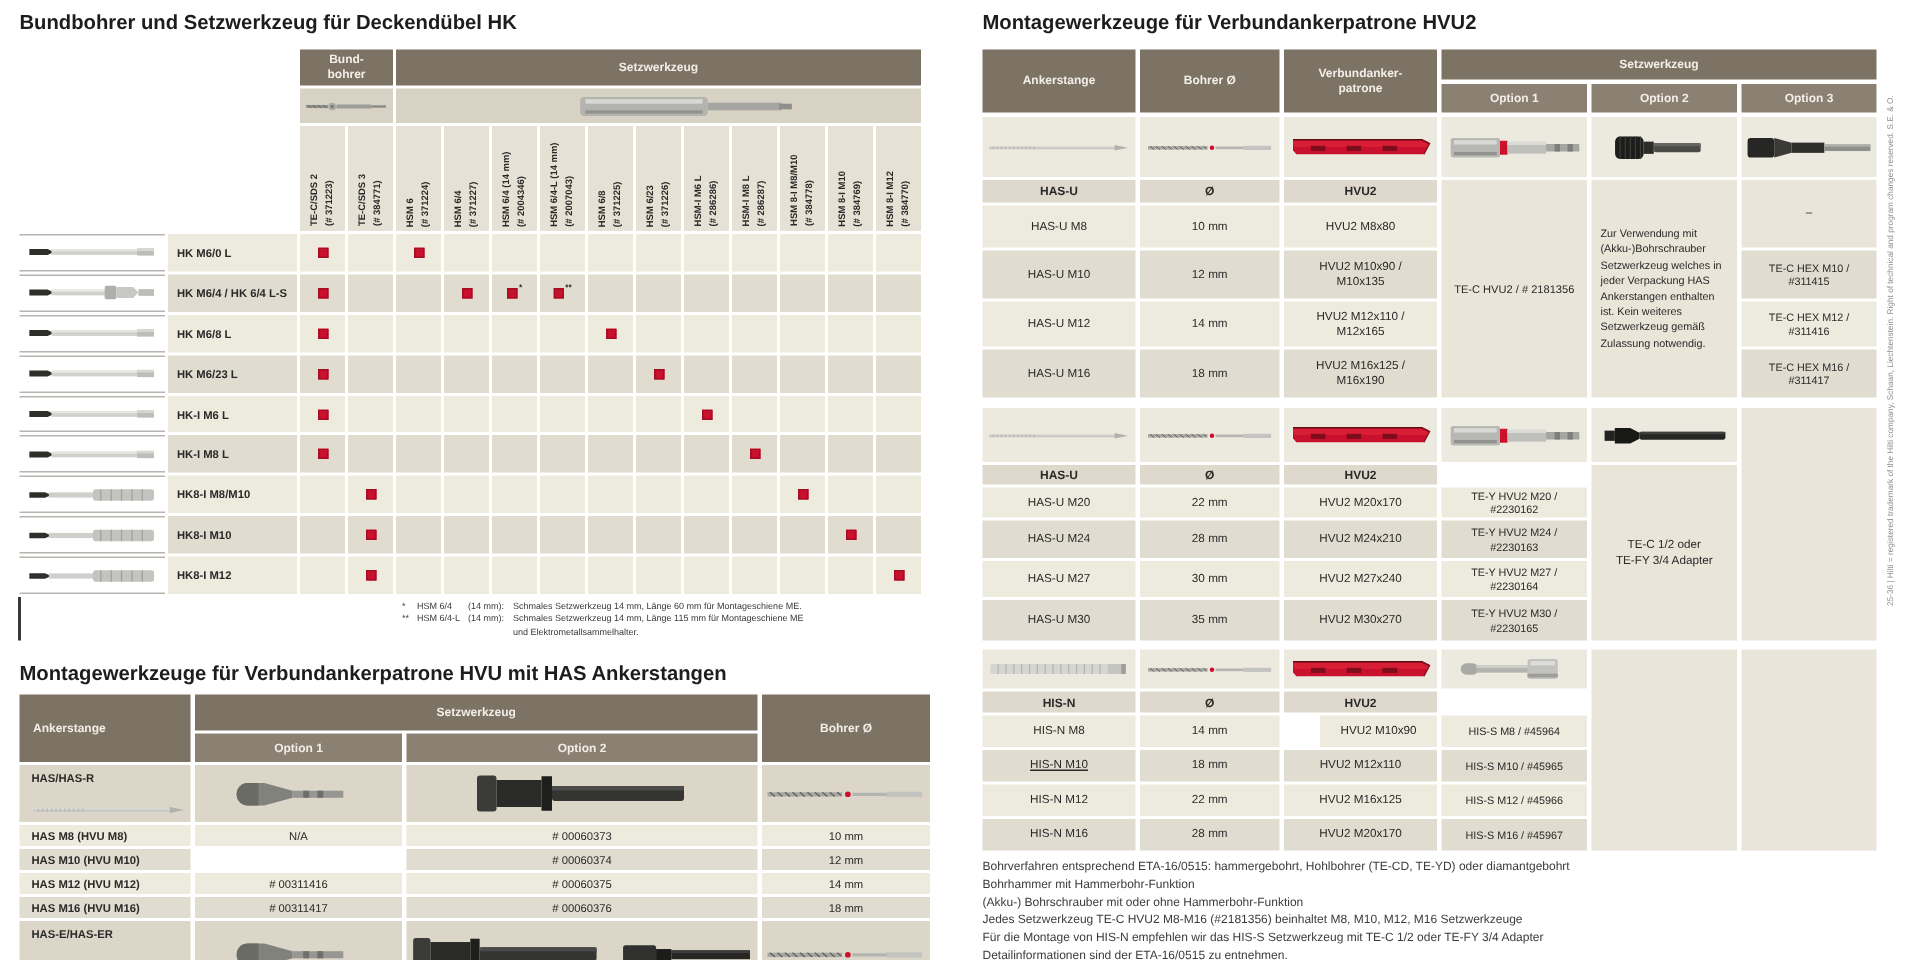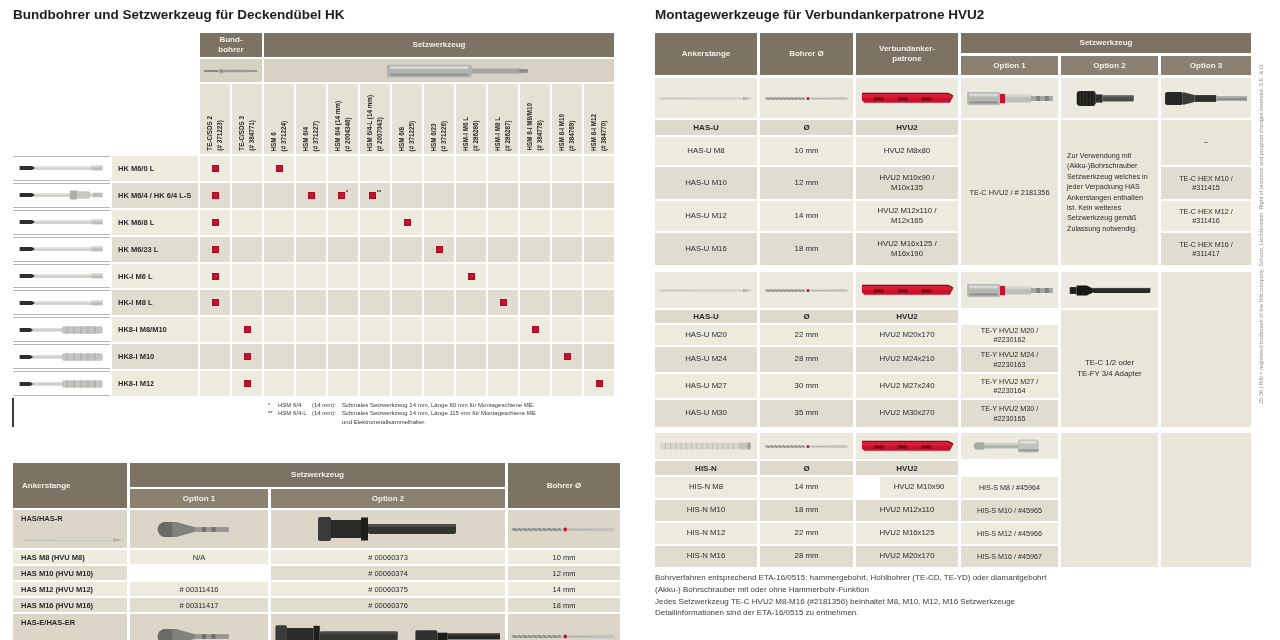--- a/index.html
+++ b/index.html
@@ -451,20 +451,21 @@
       <div class="fnrow">
         <span class="fsym">**</span>
         <span class="fname">HSM 6/4-L</span>
         <span class="fsize">(14 mm):</span>
         <span class="ftext">Schmales Setzwerkzeug 14 mm, Länge 115 mm für Montageschiene ME
 und Elektrometallsammelhalter.</span>
       </div>
     </div>
   <div id="ltick"></div>
 
+  <div class="title" style="left:13px;top:441px;">Montagewerkzeuge für Verbundankerpatrone HVU mit HAS Ankerstangen</div>
 
   <div id="hastable" class="grid">
     <div class="hcell hl" style="grid-column:1;grid-row:1 / span 2">Ankerstange</div>
     <div class="hcell" style="grid-column:2 / span 2;grid-row:1">Setzwerkzeug</div>
     <div class="hcell lt" style="grid-column:2;grid-row:2">Option 1</div>
     <div class="hcell lt" style="grid-column:3;grid-row:2">Option 2</div>
     <div class="hcell" style="grid-column:4;grid-row:1 / span 2">Bohrer Ø</div>
   <div class="scell sc1" style="grid-area: 3 / 1;">
         <div class="slabel">HAS/HAS-R</div>
         <div class="icon ic-rod-l">
@@ -818,38 +819,40 @@
           </svg>
         </div>
       </div>
       <div class="lrow" style="grid-area: 2 / 1;">HIS-N</div>
       <div class="lrow" style="grid-area: 2 / 2;">Ø</div>
       <div class="lrow" style="grid-area: 2 / 3;">HVU2</div>
       <div class="rc light" style="grid-area: 3 / 1;">HIS-N M8</div>
       <div class="rc light" style="grid-area: 3 / 2;">14 mm</div>
       <div class="rc light" style="grid-area: 3 / 3; margin-left: 24px;">HVU2 M10x90</div>
       <div class="rc sm light" style="grid-area: 3 / 4;">HIS-S M8 / #45964</div>
-      <div class="rc dark" style="grid-area: 4 / 1;">HIS-N M10</div>
+      <div class="rc dark" style="grid-area: 4 / 1; text-decoration: underline;">HIS-N M10</div>
       <div class="rc dark" style="grid-area: 4 / 2;">18 mm</div>
       <div class="rc dark" style="grid-area: 4 / 3;">HVU2 M12x110</div>
       <div class="rc sm dark" style="grid-area: 4 / 4;">HIS-S M10 / #45965</div>
       <div class="rc light" style="grid-area: 5 / 1;">HIS-N M12</div>
       <div class="rc light" style="grid-area: 5 / 2;">22 mm</div>
       <div class="rc light" style="grid-area: 5 / 3;">HVU2 M16x125</div>
       <div class="rc sm light" style="grid-area: 5 / 4;">HIS-S M12 / #45966</div>
       <div class="rc dark" style="grid-area: 6 / 1;">HIS-N M16</div>
       <div class="rc dark" style="grid-area: 6 / 2;">28 mm</div>
       <div class="rc dark" style="grid-area: 6 / 3;">HVU2 M20x170</div>
       <div class="rc sm dark" style="grid-area: 6 / 4;">HIS-S M16 / #45967</div>
       <div class="rc empty" style="grid-area: 1 / 5 / span 6;"></div>
       <div class="rc empty" style="grid-area: 1 / 6 / span 6;"></div>
     </div>
 
   <div id="rfoot">
       <div class="fline">Bohrverfahren entsprechend ETA-16/0515: hammergebohrt, Hohlbohrer (TE-CD, TE-YD) oder diamantgebohrt</div>
+      <div class="fline">Bohrhammer mit Hammerbohr-Funktion</div>
       <div class="fline">(Akku-) Bohrschrauber mit oder ohne Hammerbohr-Funktion</div>
       <div class="fline">Jedes Setzwerkzeug TE-C HVU2 M8-M16 (#2181356) beinhaltet M8, M10, M12, M16 Setzwerkzeuge</div>
+      <div class="fline">Für die Montage von HIS-N empfehlen wir das HIS-S Setzwerkzeug mit TE-C 1/2  oder TE-FY 3/4 Adapter</div>
       <div class="fline">Detailinformationen sind der ETA-16/0515 zu entnehmen.</div>
     </div>
 
   <div id="sidenote">25-36 | Hilti = registered trademark of the Hilti company, Schaan, Liechtenstein. Right of technical and program changes reserved. S.E. &amp; O.</div>
 
 </div>
 
 </body></html>

